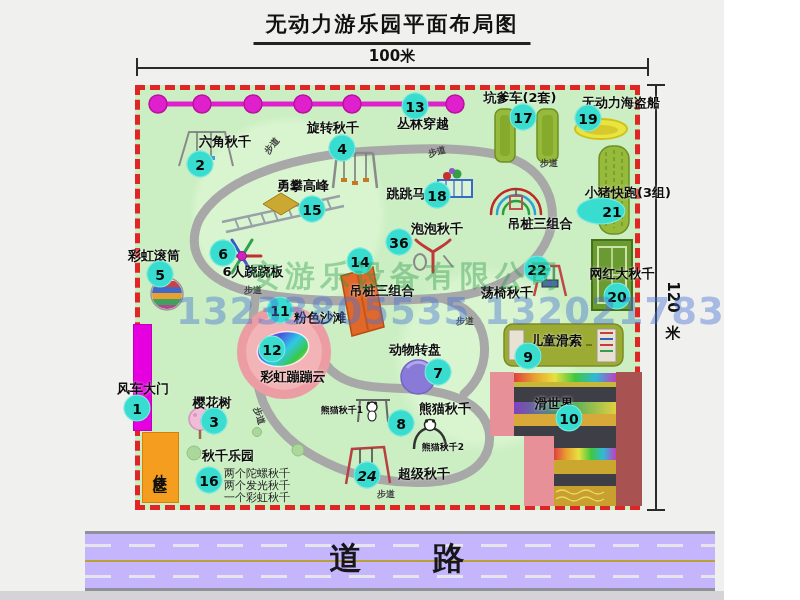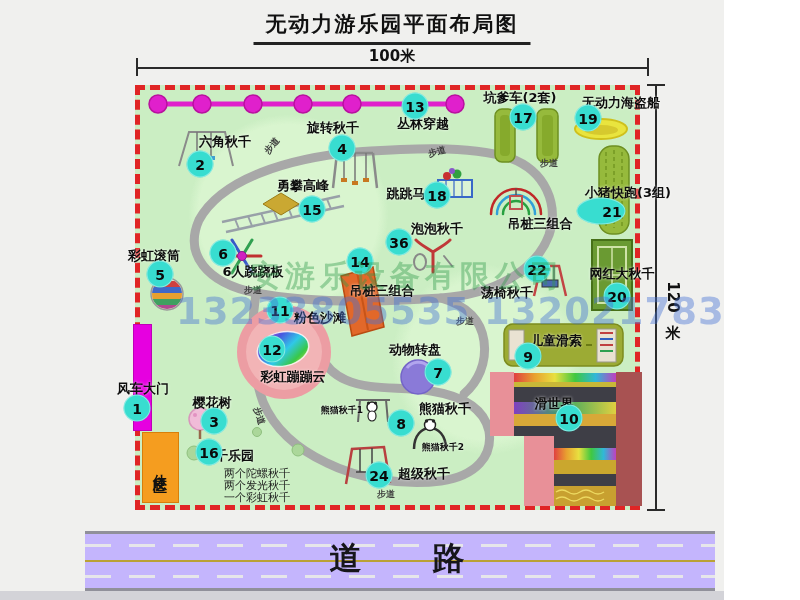--- a/index.html
+++ b/index.html
@@ -325,37 +325,37 @@
       <div class="badge" style="left: 280px; top: 310px;">11</div>
       <div class="attr-label" style="left: 320px; top: 318px;">粉色沙滩</div>
       <div class="badge" style="left: 272px; top: 349px;">12</div>
       <div class="attr-label" style="left: 293px; top: 377px;">彩虹蹦蹦云</div>
       <div class="badge" style="left: 415px; top: 106px;">13</div>
       <div class="attr-label" style="left: 423px; top: 124px;">丛林穿越</div>
       <div class="badge" style="left: 360px; top: 261px;">14</div>
       <div class="attr-label" style="left: 382px; top: 291px;">吊桩三组合</div>
       <div class="badge" style="left: 312px; top: 209px;">15</div>
       <div class="attr-label" style="left: 303px; top: 186px;">勇攀高峰</div>
-      <div class="badge" style="left: 209px; top: 452px;">16</div>
+      <div class="badge" style="left: 209px; top: 480px;">16</div>
       <div class="attr-label" style="left: 228px; top: 456px;">秋千乐园</div>
       <div class="badge" style="left: 523px; top: 117px;">17</div>
       <div class="attr-label" style="left: 520px; top: 98px;">坑爹车(2套)</div>
       <div class="badge" style="left: 437px; top: 195px;">18</div>
       <div class="attr-label" style="left: 406px; top: 194px;">跳跳马</div>
       <div class="badge" style="left: 588px; top: 118px;">19</div>
       <div class="attr-label" style="left: 621px; top: 103px;">无动力海盗船</div>
       <div class="badge" style="left: 617px; top: 296px;">20</div>
       <div class="attr-label" style="left: 622px; top: 274px;">网红大秋千</div>
       <div class="badge" style="left: 601px; top: 211px; padding-left: 22px;">21</div>
       <div class="attr-label" style="left: 628px; top: 193px;">小猪快跑(3组)</div>
       <div class="badge" style="left: 537px; top: 269px;">22</div>
       <div class="attr-label" style="left: 507px; top: 293px;">荡椅秋千</div>
       <div class="badge" style="left: 399px; top: 242px;">36</div>
       <div class="attr-label" style="left: 437px; top: 229px;">泡泡秋千</div>
-      <div class="badge" style="left: 379px; top: 475px;">24</div>
+      <div class="badge" style="left: 367px; top: 475px; font-style: italic;">24</div>
       <div class="attr-label" style="left: 424px; top: 474px;">超级秋千</div>
       <div class="attr-label" style="left: 540px; top: 224px;">吊桩三组合</div>
       <div class="attr-label tiny" style="left: 342px; top: 410px;">熊猫秋千1</div>
       <div class="attr-label tiny" style="left: 443px; top: 447px;">熊猫秋千2</div>
       <div class="note-line" style="left: 224px; top: 466px;">两个陀螺秋千</div>
       <div class="note-line" style="left: 224px; top: 478px;">两个发光秋千</div>
       <div class="note-line" style="left: 224px; top: 490px;">一个彩虹秋千</div>
       <div class="path-marker" style="left: 272px; top: 146px; transform: translate(-50%, -50%) rotate(-50deg);">步道</div>
       <div class="path-marker" style="left: 437px; top: 152px; transform: translate(-50%, -50%) rotate(-15deg);">步道</div>
       <div class="path-marker" style="left: 549px; top: 163px; transform: translate(-50%, -50%) rotate(0deg);">步道</div>

